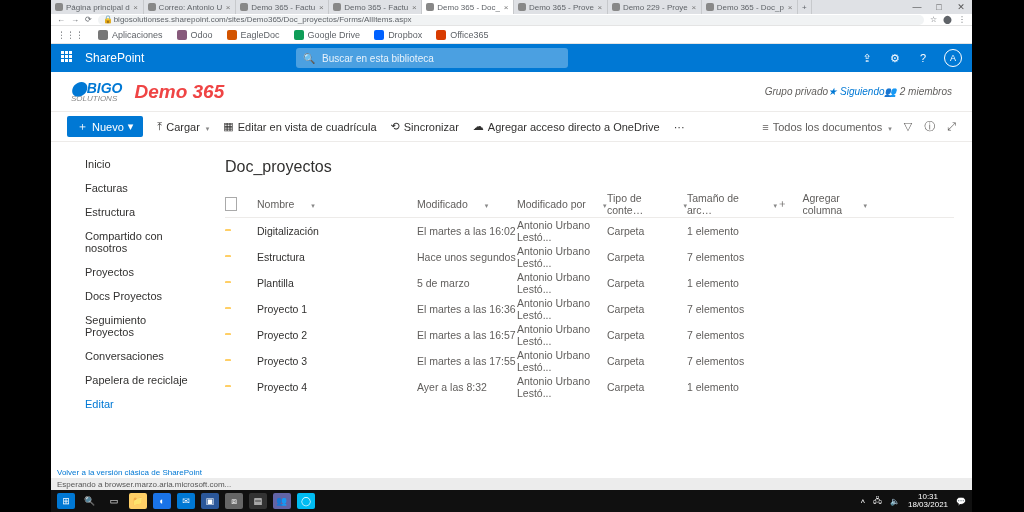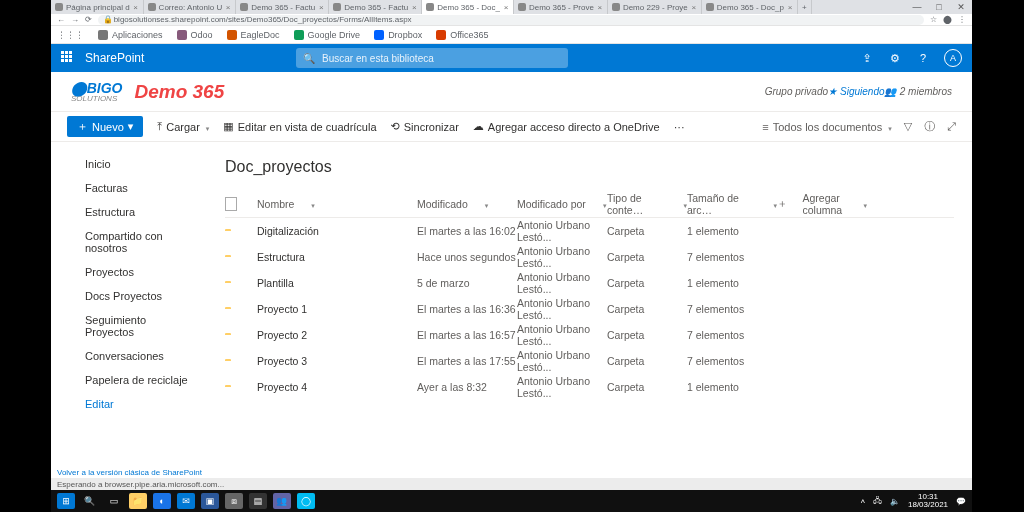--- a/index.html
+++ b/index.html
@@ -336,21 +336,21 @@
               <div style="color:#605e5c">1 elemento</div>
               <div></div>
             </div>
           </div>
       </div>
     </div>
   </div>
 
   <div class="classic-link">Volver a la versión clásica de SharePoint</div>
 
-  <div class="status-line">Esperando a browser.pipe.aria.microsoft.com...</div>
+  <div class="status-line">Esperando a browser.marzo.aria.microsoft.com...</div>
 
   <div class="taskbar">
     <div class="tb-ico" style="background:#0078d4">⊞</div>
     <div class="tb-ico">🔍</div>
     <div class="tb-ico">▭</div>
     <div class="tb-ico" style="background:#ffcf66">📁</div>
     <div class="tb-ico" style="background:#1a73e8">◐</div>
     <div class="tb-ico" style="background:#0078d4">✉</div>
     <div class="tb-ico" style="background:#2b579a">▣</div>
     <div class="tb-ico" style="background:#666">⧈</div>

